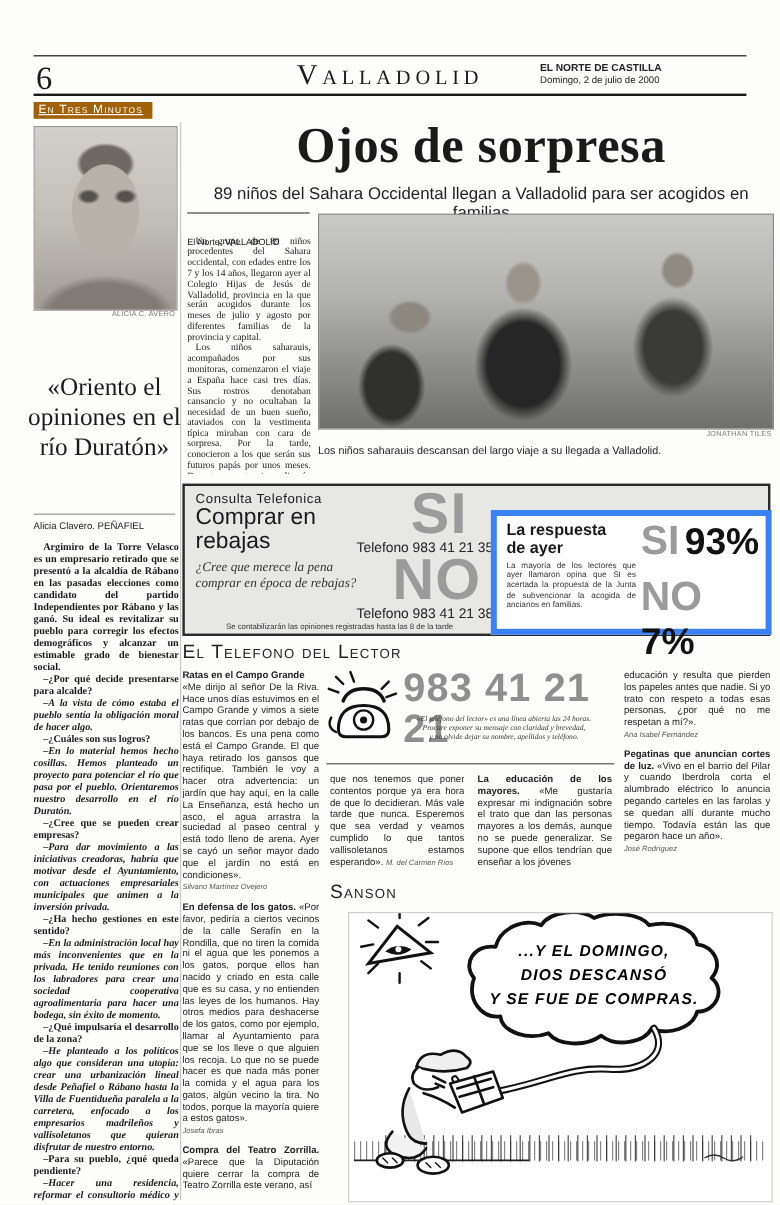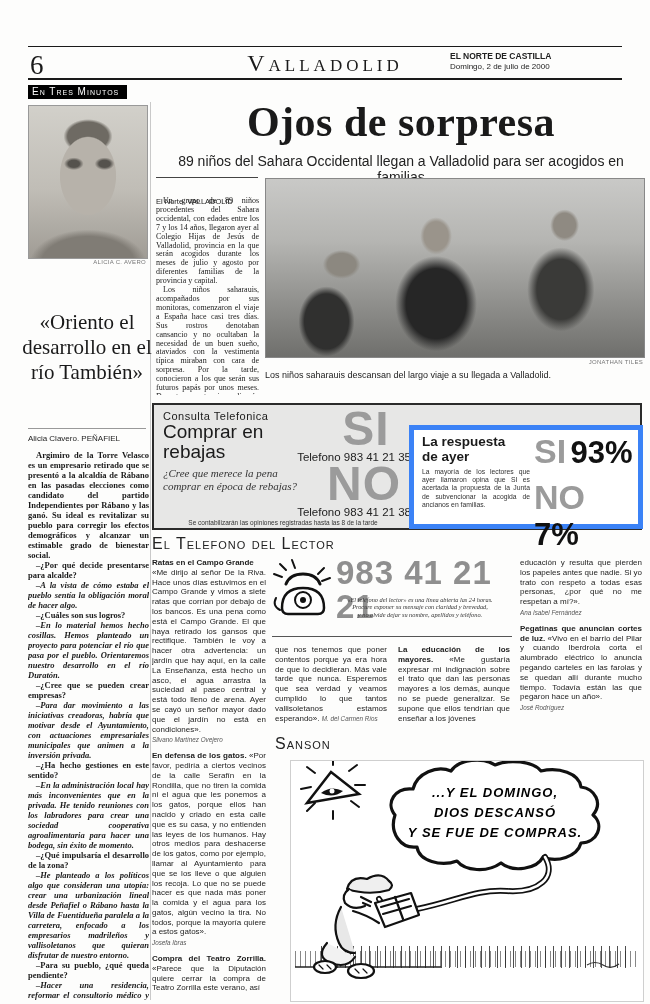--- a/index.html
+++ b/index.html
@@ -9,22 +9,22 @@
   .center{text-align:center;}
   .right{text-align:right;}
   .just{text-align:justify;}
 
   
   .rule{border-top:1px solid #1a1a1a;}
   .page-num{font-family:"Liberation Serif",serif;font-size:27px;}
   .section-title{font-family:"Liberation Serif",serif;font-size:24px;letter-spacing:4px;font-variant:small-caps;}
   .mast{font-size:8px;line-height:10px;color:#222;}
   .mast b{font-size:8.5px;}
-  .badge{background:#000000;color:#fff;font-size:10px;font-variant:small-caps;
-         letter-spacing:1px;padding:1px 8px 2px 4px;}
+  .badge{background:#a16207;color:#fff;font-size:10px;font-variant:small-caps;
+         letter-spacing:1px;padding:1px 8px 2px 4px;text-decoration:underline;}
 
   
   .photo-portrait{width:118px;height:152px;border:1px solid #999;
     background:
       radial-gradient(ellipse 14px 9px at 38% 38%, #55524d 0 40%, transparent 70%),
       radial-gradient(ellipse 14px 9px at 64% 38%, #55524d 0 40%, transparent 70%),
       radial-gradient(ellipse 46px 64px at 50% 46%, #b7b2aa 0 60%, rgba(183,178,170,0) 62%),
       radial-gradient(ellipse 34px 24px at 50% 20%, #6e6a63 0 60%, transparent 72%),
       radial-gradient(ellipse 78px 46px at 50% 104%, #807c75 0 60%, transparent 75%),
       linear-gradient(180deg,#d2d0ca 0%,#c0bdb6 55%,#a09c95 100%);}
@@ -96,21 +96,21 @@
     <span>Domingo, 2 de julio de 2000</span>
   </div>
   <div class="abs rule" style="top:78px;left:28px;right:28px;border-top-width:2px;"></div>
 
   <div class="abs badge" style="top:85px;left:28px;">En Tres Minutos</div>
 
   <div class="abs" style="top:102px;left:150px;width:0;height:898px;border-left:1px solid #c9c9c9;"></div>
 
   <div class="abs photo-portrait" style="top:105px;left:28px;"></div>
   <div class="abs credit right" style="top:259px;left:28px;width:118px;">ALICIA C. AVERO</div>
-  <div class="abs pull-quote center" style="top:310px;left:22px;width:130px;">«Oriento el desarrollo en el río También»</div>
+  <div class="abs pull-quote center" style="top:310px;left:22px;width:130px;">«Oriento el opiniones en el río Duratón»</div>
   <div class="abs" style="top:428px;left:28px;width:118px;border-top:1px solid #999;"></div>
   <div class="abs byline" style="top:434px;left:28px;width:120px;">Alicia Clavero. PEÑAFIEL</div>
   <div class="abs interview just" style="top:450px;left:28px;width:121px;height:552px;overflow:hidden;">
     <p>Argimiro de la Torre Velasco es un empresario retirado que se presentó a la alcaldía de Rábano en las pasadas elecciones como candidato del partido Independientes por Rábano y las ganó. Su ideal es revitalizar su pueblo para corregir los efectos demográficos y alcanzar un estimable grado de bienestar social.</p>
     <p class="q">–¿Por qué decide presentarse para alcalde?</p>
     <p class="a">–A la vista de cómo estaba el pueblo sentía la obligación moral de hacer algo.</p>
     <p class="q">–¿Cuáles son sus logros?</p>
     <p class="a">–En lo material hemos hecho cosillas. Hemos planteado un proyecto para potenciar el río que pasa por el pueblo. Orientaremos nuestro desarrollo en el río Duratón.</p>
     <p class="q">–¿Cree que se pueden crear empresas?</p>
     <p class="a">–Para dar movimiento a las iniciativas creadoras, habría que motivar desde el Ayuntamiento, con actuaciones empresariales municipales que animen a la inversión privada.</p>

